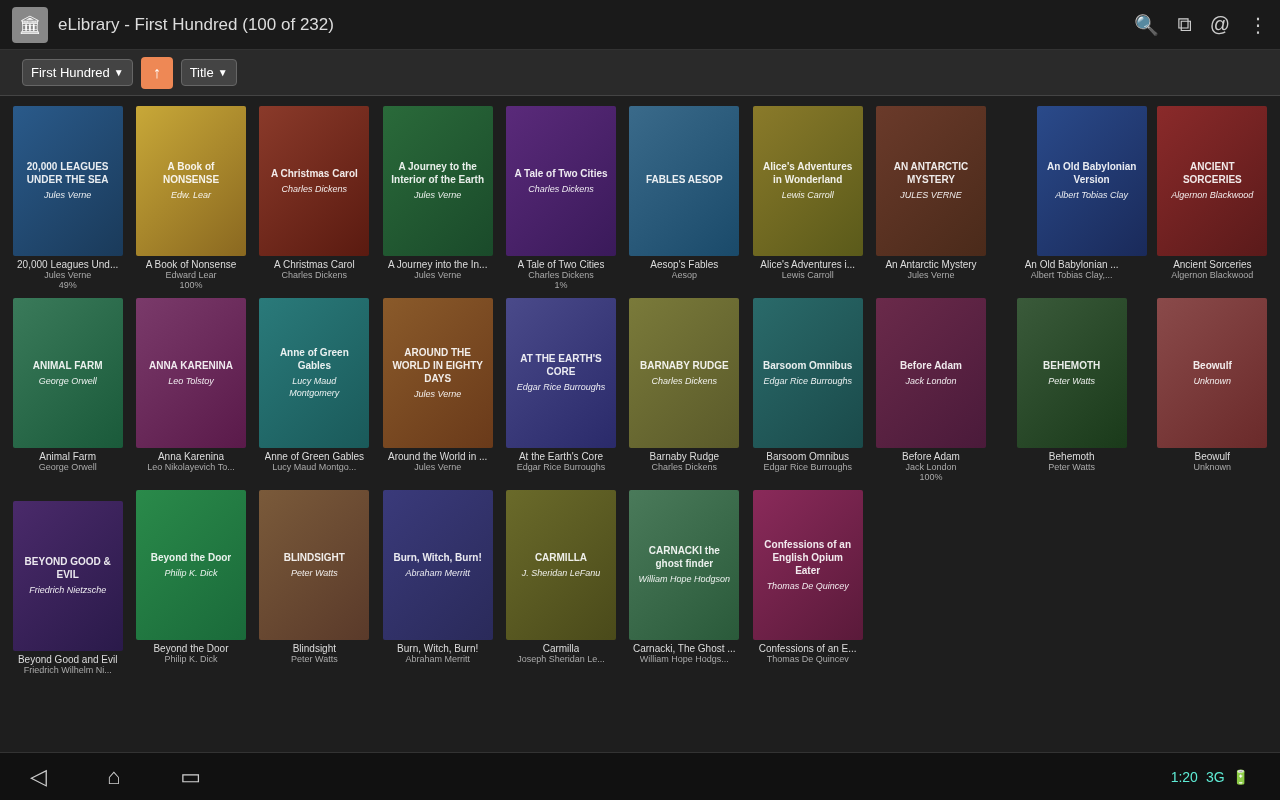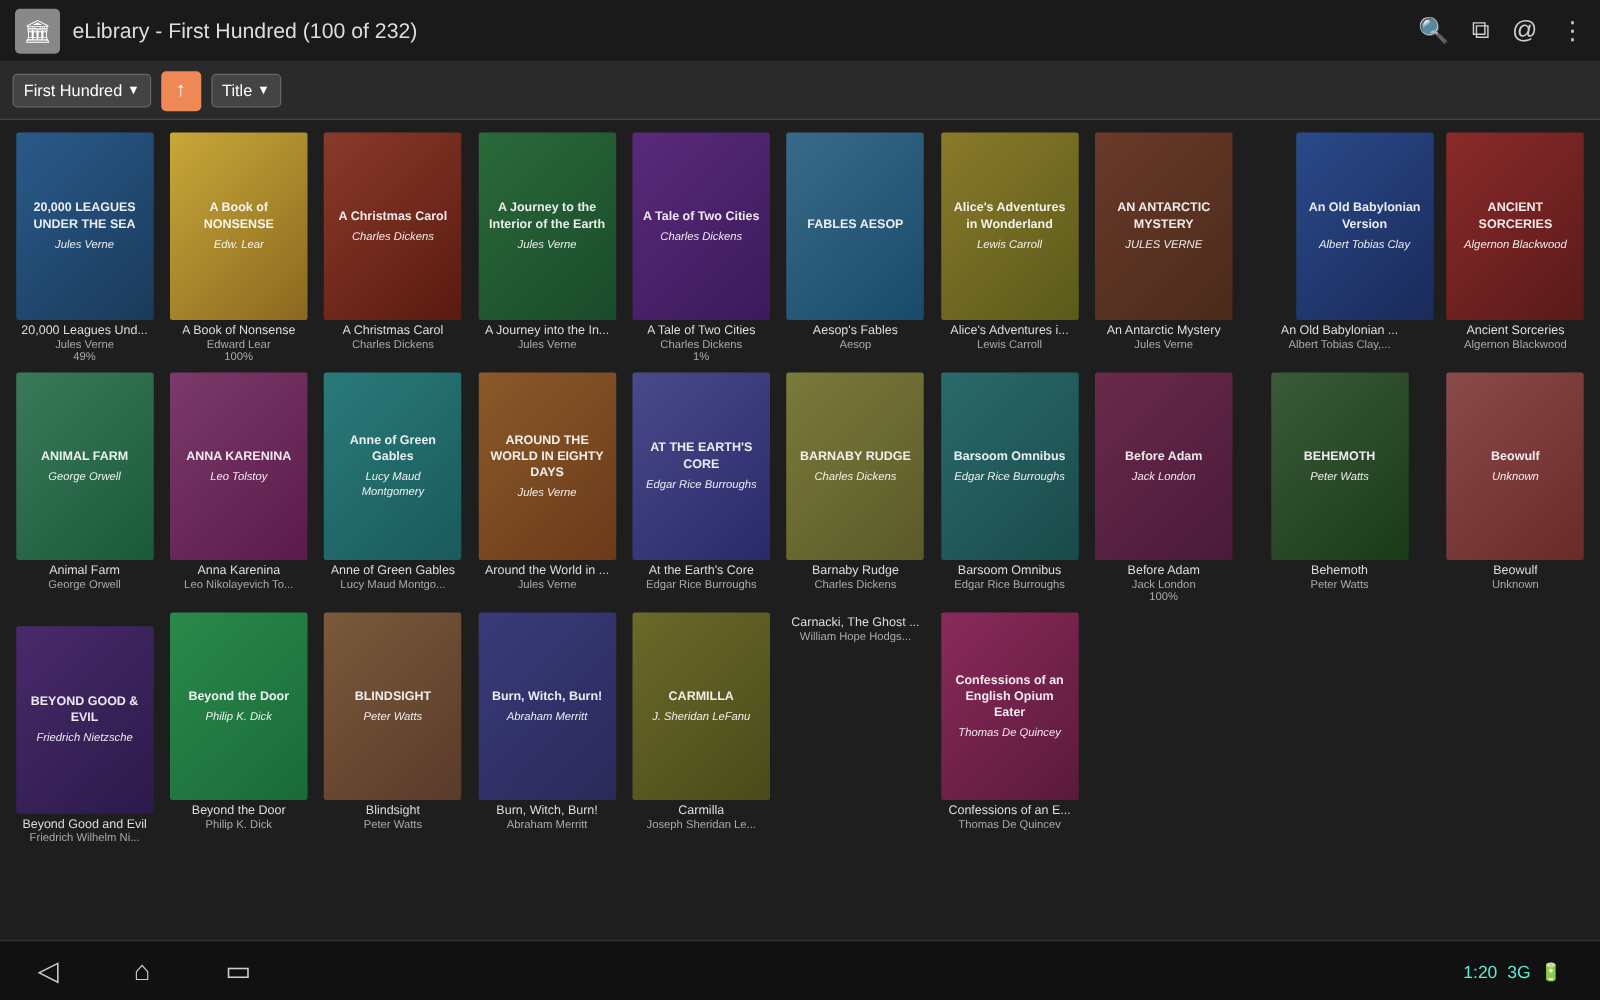--- a/index.html
+++ b/index.html
@@ -33,21 +33,21 @@
     #topbar .icons span {
       font-size: 20px; color: #ccc; cursor: pointer;
     }
 
     
     #toolbar {
       background: #2a2a2a;
       height: 46px;
       display: flex;
       align-items: center;
-      padding: 0 10px;
+      padding: 0 22px;
       gap: 8px;
       border-bottom: 1px solid #444;
     }
     .dropdown-btn {
       background: #444;
       border: 1px solid #666;
       border-radius: 4px;
       color: #fff;
       padding: 5px 8px;
       display: flex; align-items: center; gap: 4px;
@@ -456,20 +456,26 @@
         <div class="book-cover cover-25">
           <div class="cover-text">
             <div class="ctitle">CARMILLA</div>
             <div class="cauthor">J. Sheridan LeFanu</div>
           </div>
         </div>
         <div class="book-title">Carmilla</div>
         <div class="book-author">Joseph Sheridan Le...</div>
       </div>
       <div class="book-item">
+        <div class="book-cover cover-26">
+          <div class="cover-text">
+            <div class="ctitle">CARNACKI the ghost finder</div>
+            <div class="cauthor">William Hope Hodgson</div>
+          </div>
+        </div>
         <div class="book-title">Carnacki, The Ghost ...</div>
         <div class="book-author">William Hope Hodgs...</div>
       </div>
       <div class="book-item">
         <div class="book-cover cover-27">
           <div class="cover-text">
             <div class="ctitle">Confessions of an English Opium Eater</div>
             <div class="cauthor">Thomas De Quincey</div>
           </div>
         </div>

